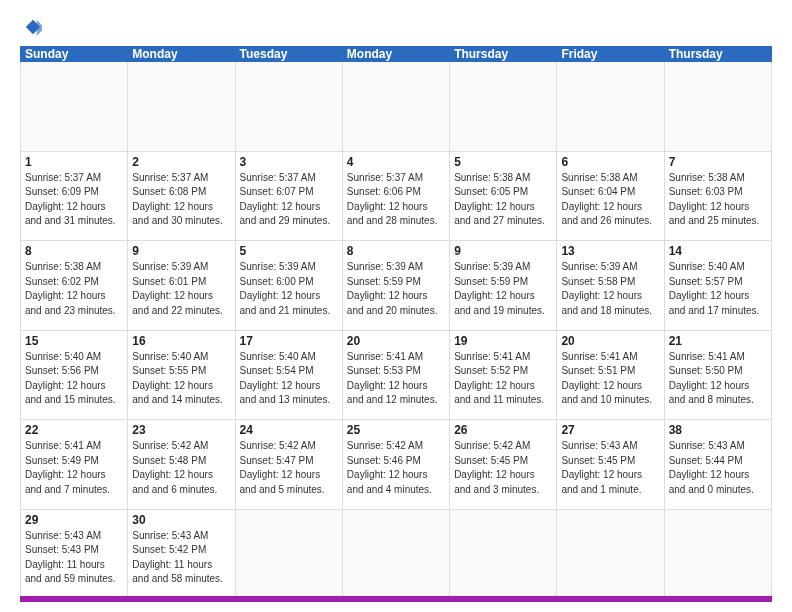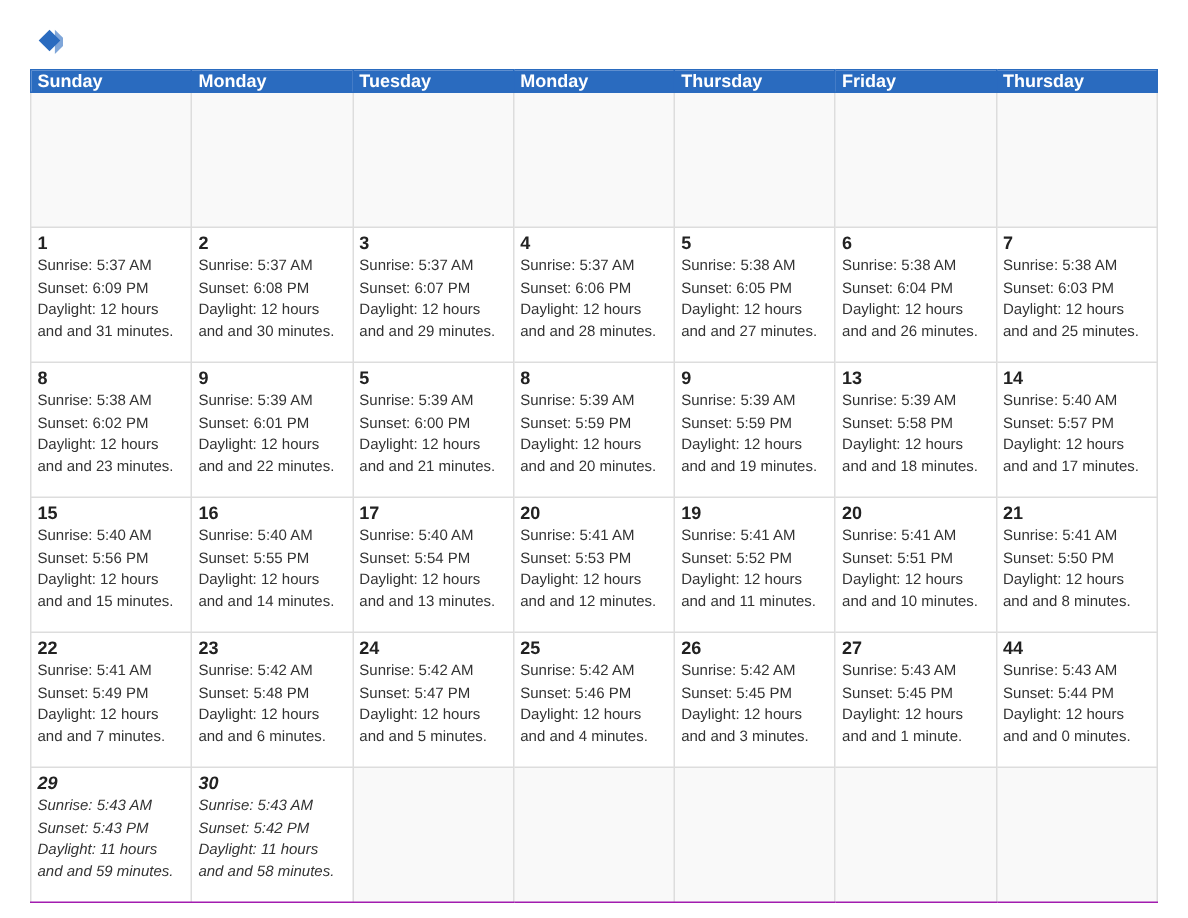--- a/index.html
+++ b/index.html
@@ -96,22 +96,21 @@
       color: #222;
       display: block;
       margin-bottom: 2px;
     }
     .day-info {
       font-size: 10px;
       line-height: 1.45;
       color: #333;
     }
     .last-row td {
-      border-bottom: 1px solid #a21caf;
-      font-style: italic;
+      border-bottom: 6px solid #a21caf;
     }
   </style>
 </head>
 <body>
 
 <div class="page">
   <div class="header">
     <div class="logo">
       <div class="logo-text">
         <span class="logo-general"></span>
@@ -259,21 +258,21 @@
           </td>
           <td>
             <span class="day-number">26</span>
             <div class="day-info">Sunrise: 5:42 AM<br>Sunset: 5:45 PM<br>Daylight: 12 hours<br>and and 3 minutes.</div>
           </td>
           <td>
             <span class="day-number">27</span>
             <div class="day-info">Sunrise: 5:43 AM<br>Sunset: 5:45 PM<br>Daylight: 12 hours<br>and and 1 minute.</div>
           </td>
           <td>
-            <span class="day-number">44</span>
+            <span class="day-number">38</span>
             <div class="day-info">Sunrise: 5:43 AM<br>Sunset: 5:44 PM<br>Daylight: 12 hours<br>and and 0 minutes.</div>
           </td>
         </tr>
         <tr class="last-row">
           <td>
             <span class="day-number">29</span>
             <div class="day-info">Sunrise: 5:43 AM<br>Sunset: 5:43 PM<br>Daylight: 11 hours<br>and and 59 minutes.</div>
           </td>
           <td>
             <span class="day-number">30</span>

